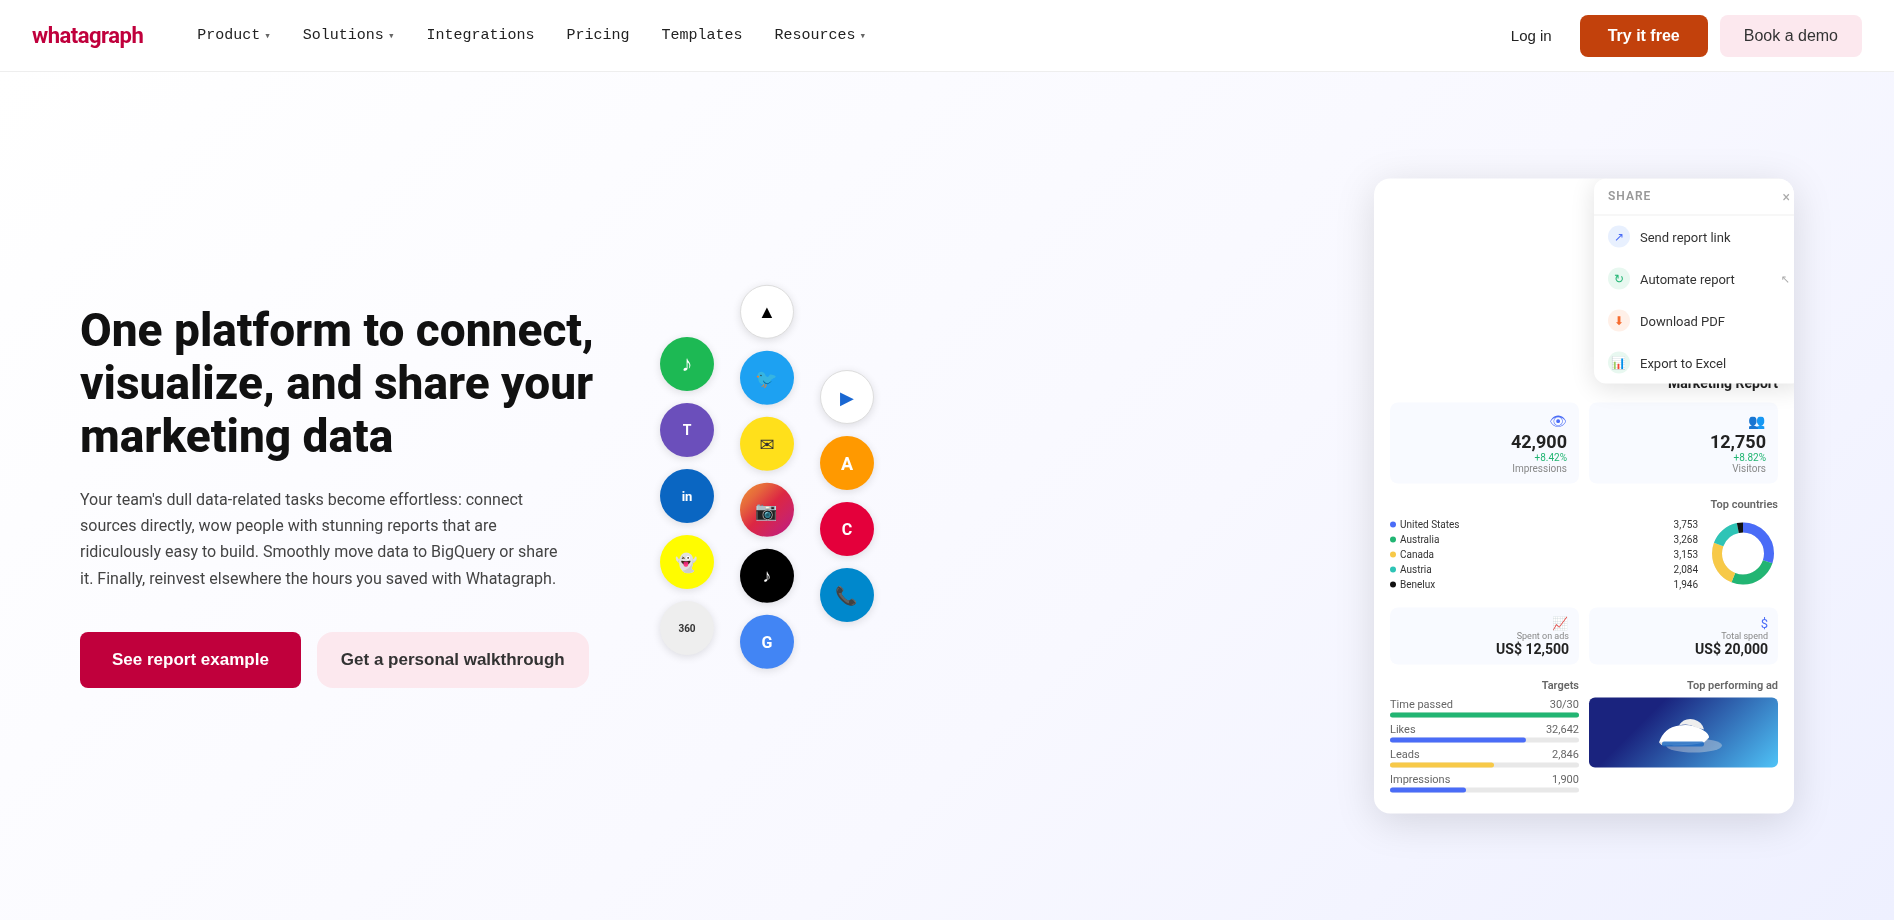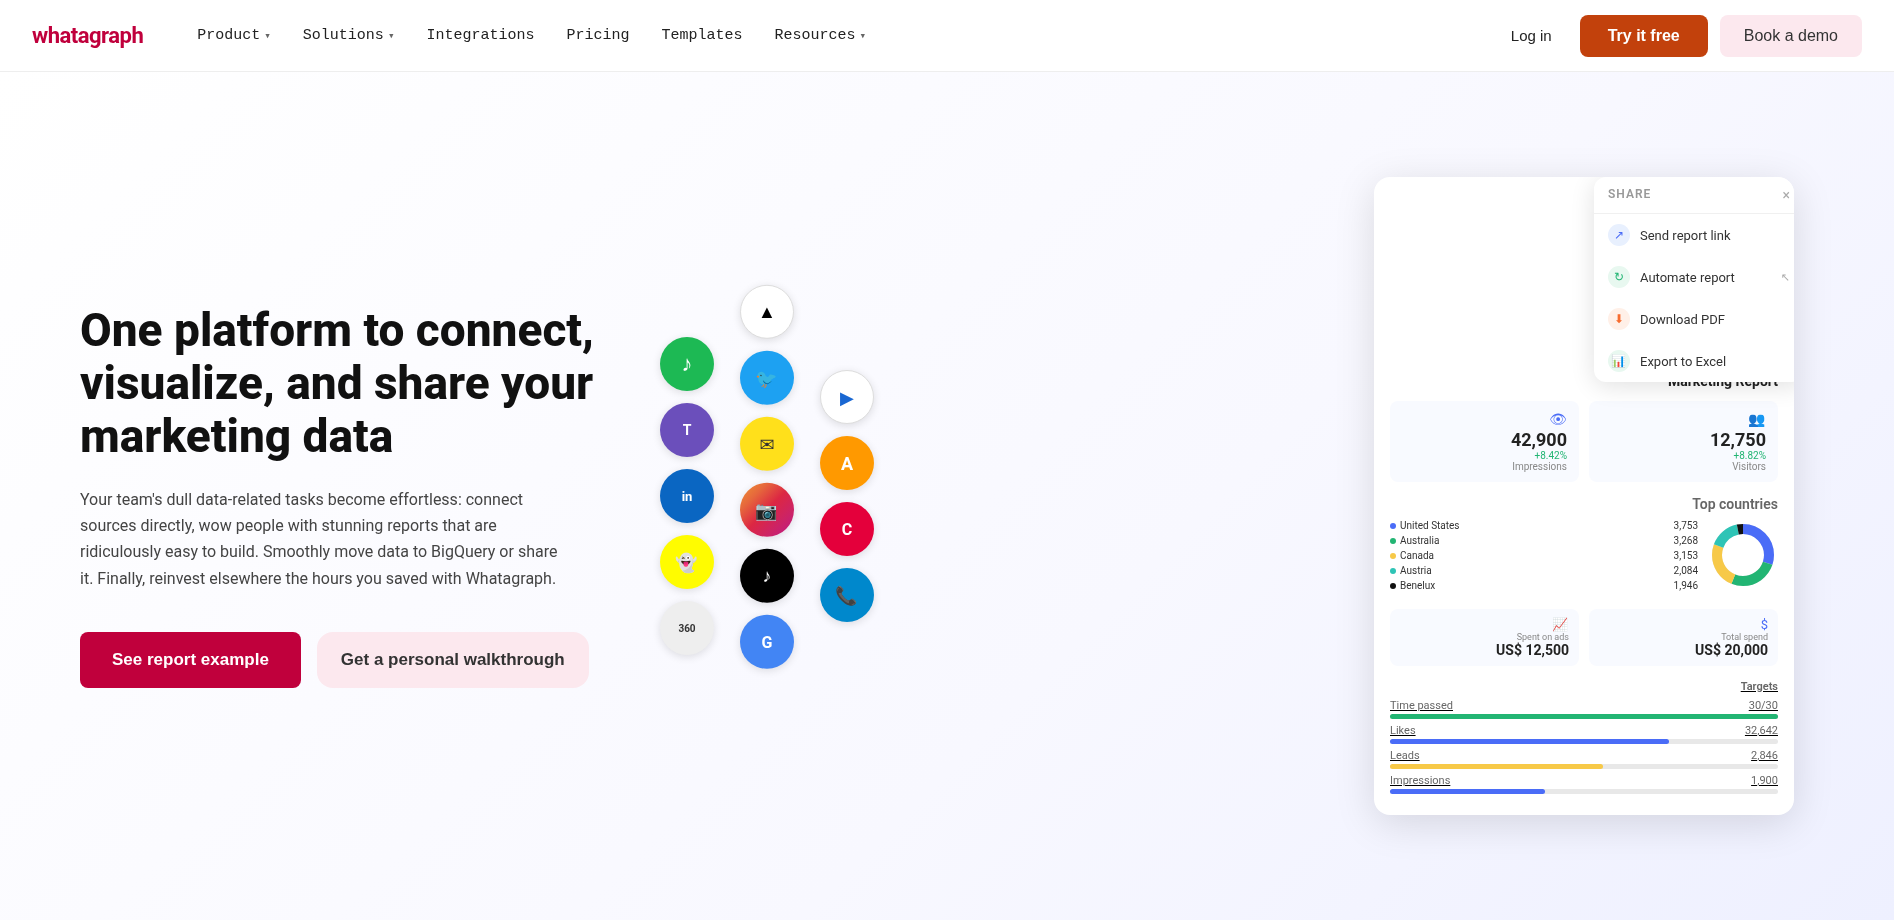--- a/index.html
+++ b/index.html
@@ -84,34 +84,34 @@
     .report-inner { padding: 16px; text-align: right; }
     .report-title { font-size: 14px; font-weight: 700; color: #222; margin-bottom: 12px; }
 
     .metrics-row { display: flex; gap: 10px; margin-bottom: 14px; }
     .metric-box { flex: 1; background: #f8faff; border-radius: 8px; padding: 10px 12px; }
     .metric-icon { font-size: 14px; color: #4a6cf7; margin-bottom: 2px; }
     .metric-val { font-size: 18px; font-weight: 700; color: #222; }
     .metric-lbl { font-size: 10px; color: #888; }
     .metric-change { font-size: 10px; color: #22b573; }
 
-    .section-title { font-size: 14px; font-weight: 600; color: #666; margin-bottom: 8px; }
+    .section-title { font-size: 11px; font-weight: 600; color: #666; margin-bottom: 8px; }
     .countries-row { display: flex; gap: 10px; margin-bottom: 14px; }
     .countries-list { flex: 1; }
     .country-row { display: flex; justify-content: space-between; align-items: center; font-size: 10px; color: #333; margin-bottom: 4px; }
     .country-dot { width: 6px; height: 6px; border-radius: 50%; display: inline-block; margin-right: 4px; }
     .donut-wrap { width: 70px; height: 70px; flex-shrink: 0; }
 
     .spend-row { display: flex; gap: 10px; margin-bottom: 14px; }
     .spend-box { flex: 1; background: #f8faff; border-radius: 8px; padding: 8px 10px; }
     .spend-icon { font-size: 13px; color: #4a6cf7; }
     .spend-lbl { font-size: 9px; color: #888; }
     .spend-val { font-size: 14px; font-weight: 700; color: #222; }
 
-    .bottom-row { display: flex; gap: 10px; text-decoration: underline; }
+    .bottom-row { display: flex; gap: 10px; }
     .targets-box { flex: 1; }
     .target-section-title { font-size: 11px; font-weight: 600; color: #666; margin-bottom: 6px; }
     .target-bar-row { margin-bottom: 5px; }
     .target-label { font-size: 11px; color: #666; margin-bottom: 2px; display: flex; justify-content: space-between; }
     .target-bar-bg { background: #e8e8e8; border-radius: 4px; height: 5px; width: 100%; position: relative; }
     .target-bar-fill { height: 5px; border-radius: 4px; }
     .top-ad-box { flex: 1; }
     .top-ad-img { width: 100%; height: 70px; background: linear-gradient(135deg, #1a237e 30%, #4fc3f7 100%); border-radius: 6px; overflow: hidden; display: flex; align-items: center; justify-content: center; }
 
     
@@ -315,17 +315,30 @@
             <div class="target-bar-row">
               <div class="target-label">
                 <span>Impressions</span>
                 <span>1,900</span>
               </div>
               <div class="target-bar-bg">
                   <div class="target-bar-fill" style="width:40%; background:#4a6cf7;"></div>
                 </div>
             </div>
           </div>
+          <div class="top-ad-box">
+            <div class="target-section-title">Top performing ad</div>
+            <div class="top-ad-img">
+
+              <svg width="80" height="50" viewBox="0 0 80 50">
+                <ellipse cx="50" cy="38" rx="28" ry="7" fill="#e0e0e0" opacity="0.4"></ellipse>
+                <path d="M15 35 Q20 20 35 18 Q48 16 58 22 Q65 26 65 30 L60 35 Q50 38 30 38 Z" fill="#fff"></path>
+                <path d="M35 18 Q40 10 50 12 Q58 14 60 22 L52 20 Q44 15 35 18 Z" fill="#eee"></path>
+                <path d="M15 35 Q17 38 20 38 L60 35 L65 30 Q63 33 60 35 Z" fill="#ddd"></path>
+                <rect x="18" y="34" width="42" height="5" rx="2" fill="#1565c0" opacity="0.8"></rect>
+              </svg>
+            </div>
+          </div>
         </div>
       </div>
     </div>
   </div>
 </section>
 
 </body></html>

